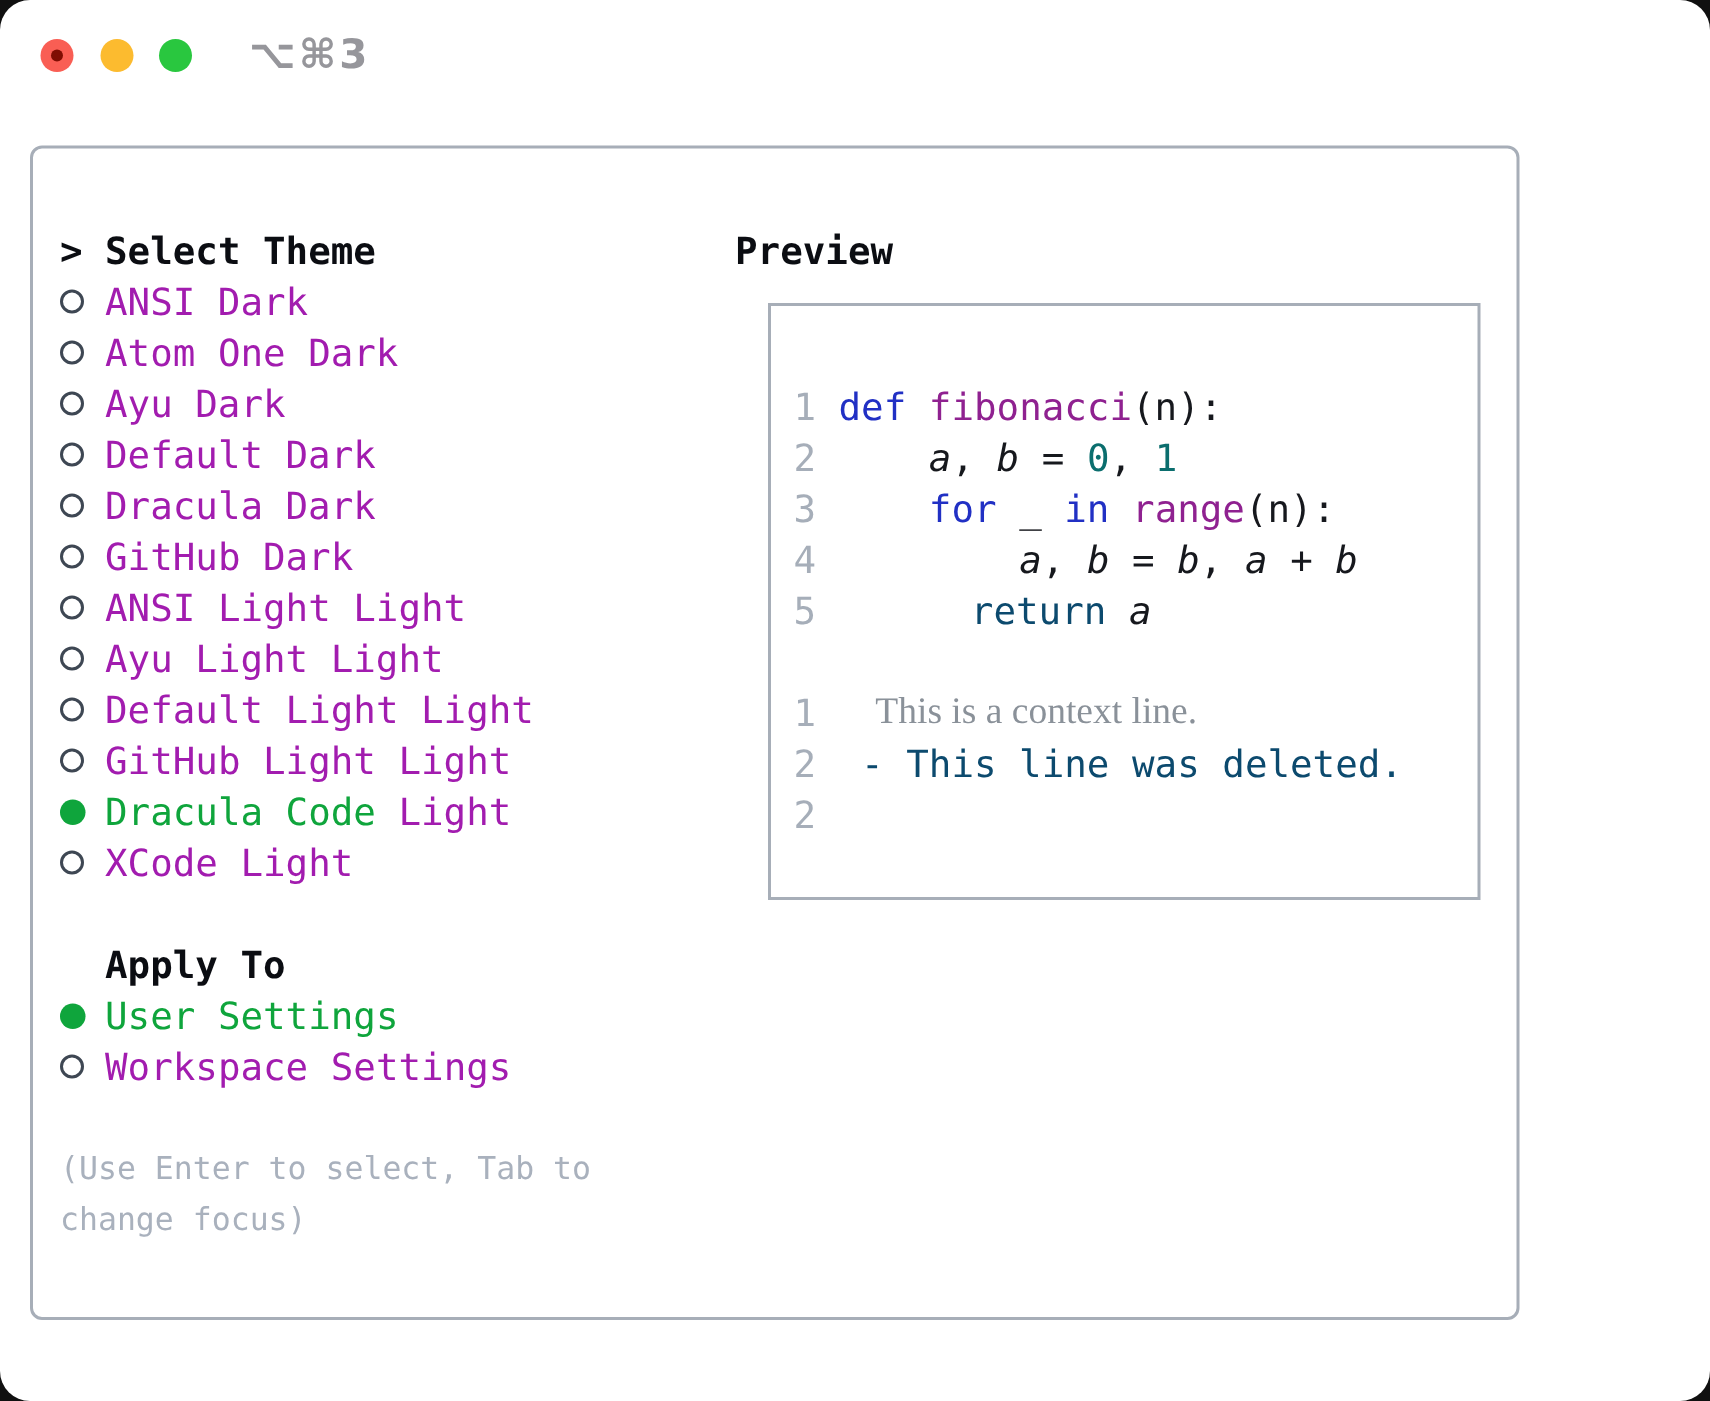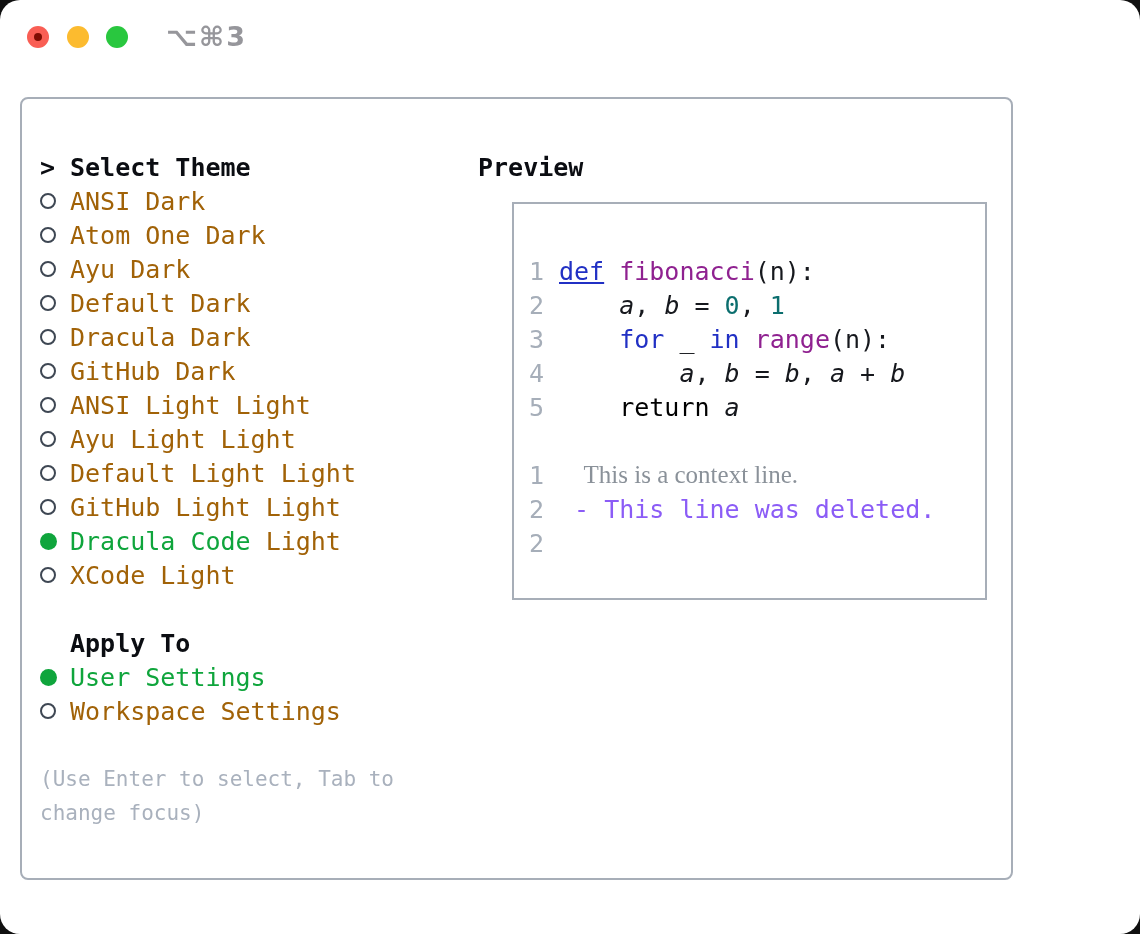--- a/index.html
+++ b/index.html
@@ -30,27 +30,27 @@
   }
   .rows { position:absolute; left:18px; top:51px; }
   .row { display:flex; align-items:center; height:34px; font-size:25px; white-space:pre; }
   .marker { flex:0 0 30px; width:30px; display:flex; align-items:center; }
   .pointer { font-weight:bold; color:#0b0d12; font-size:25px; }
   .radio {
     width:16px; height:16px; border:2.5px solid #3e4753; border-radius:50%;
   }
   .radio.on { width:17px; height:17px; border:none; background:#0fa53c; }
   .hdr { font-weight:bold; color:#0b0d12;text-align:right; }
-  .t-name { color:#a16207; }
+  .t-name { color:#a21caf; }
   .t-name.sel { color:#0fa53c; }
-  .t-suffix { color:#a16207; margin-left:15px; }
+  .t-suffix { color:#a21caf; margin-left:15px; }
   .help-line { height:34px; font-size:21px; color:#a9b1bd; display:flex; align-items:center; white-space:pre; }
   
   .preview-title {
-    position:absolute; left:456px; top:51px; height:34px;
+    position:absolute; left:468px; top:51px; height:34px;
     display:flex; align-items:center; font-size:25px; font-weight:bold; color:#0b0d12;
   }
   .preview-box {
     position:absolute; left:490px; top:103px; width:475px; height:398px;
     border:2px solid #a7aeb8; background:#fff; padding:50px 0 0 15px; overflow:hidden;
   }
   .code-line { display:flex; height:34px; font-size:25px; white-space:pre; align-items:center; }
   .gutter { flex:0 0 30px; width:30px; color:#a6aeb9; }
   .sg-var { font-style:italic; }
 </style>
@@ -97,26 +97,26 @@
           <div class="row"><span class="marker"><span class="radio"></span></span><span class="t-name">Workspace Settings</span></div>
         </div>
       <div class="row"></div>
       <div class="help-line">(Use Enter to select, Tab to</div>
       <div class="help-line">change focus)</div>
     </div>
 
     <div class="preview-title">Preview</div>
     <div class="preview-box">
       <div id="code-lines">
-          <div class="code-line"><span class="gutter" style="color: rgb(166, 174, 185);">1</span><span class="sg-kw" style="color: rgb(33, 48, 196); text-decoration: underline;">def</span><span class="sg-pl" style="color: rgb(22, 24, 29);"> </span><span class="sg-fn" style="color: rgb(143, 33, 144);">fibonacci</span><span class="sg-pl" style="color: rgb(22, 24, 29);">(n):</span></div>
+          <div class="code-line"><span class="gutter" style="color: rgb(166, 174, 185);">1</span><span class="sg-kw" style="color: rgb(33, 48, 196);">def</span><span class="sg-pl" style="color: rgb(22, 24, 29);"> </span><span class="sg-fn" style="color: rgb(143, 33, 144);">fibonacci</span><span class="sg-pl" style="color: rgb(22, 24, 29);">(n):</span></div>
           <div class="code-line"><span class="gutter" style="color: rgb(166, 174, 185);">2</span><span class="sg-pl" style="color: rgb(22, 24, 29);">    </span><span class="sg-var" style="color: rgb(22, 24, 29);">a</span><span class="sg-pl" style="color: rgb(22, 24, 29);">, </span><span class="sg-var" style="color: rgb(22, 24, 29);">b</span><span class="sg-pl" style="color: rgb(22, 24, 29);"> = </span><span class="sg-nu" style="color: rgb(11, 110, 110);">0</span><span class="sg-pl" style="color: rgb(22, 24, 29);">, </span><span class="sg-nu" style="color: rgb(11, 110, 110);">1</span></div>
           <div class="code-line"><span class="gutter" style="color: rgb(166, 174, 185);">3</span><span class="sg-pl" style="color: rgb(22, 24, 29);">    </span><span class="sg-kw" style="color: rgb(33, 48, 196);">for</span><span class="sg-pl" style="color: rgb(22, 24, 29);"> _ </span><span class="sg-kw" style="color: rgb(33, 48, 196);">in</span><span class="sg-pl" style="color: rgb(22, 24, 29);"> </span><span class="sg-fn" style="color: rgb(143, 33, 144);">range</span><span class="sg-pl" style="color: rgb(22, 24, 29);">(n):</span></div>
           <div class="code-line"><span class="gutter" style="color: rgb(166, 174, 185);">4</span><span class="sg-pl" style="color: rgb(22, 24, 29);">        </span><span class="sg-var" style="color: rgb(22, 24, 29);">a</span><span class="sg-pl" style="color: rgb(22, 24, 29);">, </span><span class="sg-var" style="color: rgb(22, 24, 29);">b</span><span class="sg-pl" style="color: rgb(22, 24, 29);"> = </span><span class="sg-var" style="color: rgb(22, 24, 29);">b</span><span class="sg-pl" style="color: rgb(22, 24, 29);">, </span><span class="sg-var" style="color: rgb(22, 24, 29);">a</span><span class="sg-pl" style="color: rgb(22, 24, 29);"> + </span><span class="sg-var" style="color: rgb(22, 24, 29);">b</span></div>
-          <div class="code-line"><span class="gutter" style="color: rgb(166, 174, 185);">5</span><span class="sg-pl" style="color: rgb(22, 24, 29);">    </span><span class="sg-kw" style="color: #000000;">return</span><span class="sg-pl" style="color: rgb(22, 24, 29);"> </span><span class="sg-var" style="color: rgb(22, 24, 29);">a</span></div>
+          <div class="code-line"><span class="gutter" style="color: rgb(166, 174, 185);">5</span><span class="sg-pl" style="color: rgb(22, 24, 29);">    </span><span class="sg-kw" style="color: #0c4a6e; margin-left: 28px;">return</span><span class="sg-pl" style="color: rgb(22, 24, 29);"> </span><span class="sg-var" style="color: rgb(22, 24, 29);">a</span></div>
           <div class="code-line"><span class="gutter" style="color: rgb(166, 174, 185);"></span></div>
           <div class="code-line"><span class="gutter" style="color: rgb(166, 174, 185);">1</span><span class="sg-ctx" style="color: rgb(138, 145, 153); font-family: Liberation Serif, serif;">    This is a context line.</span></div>
-          <div class="code-line"><span class="gutter" style="color: rgb(166, 174, 185);">2</span><span class="sg-del" style="color: #8b5cf6; text-align: right;"> - This line was deleted.</span></div>
+          <div class="code-line"><span class="gutter" style="color: rgb(166, 174, 185);">2</span><span class="sg-del" style="color: #0c4a6e; text-align: right;"> - This line was deleted.</span></div>
           <div class="code-line"><span class="gutter" style="color: rgb(166, 174, 185);">2</span></div>
         </div>
     </div>
 
   </div>
 </div>
 
 </body></html>

